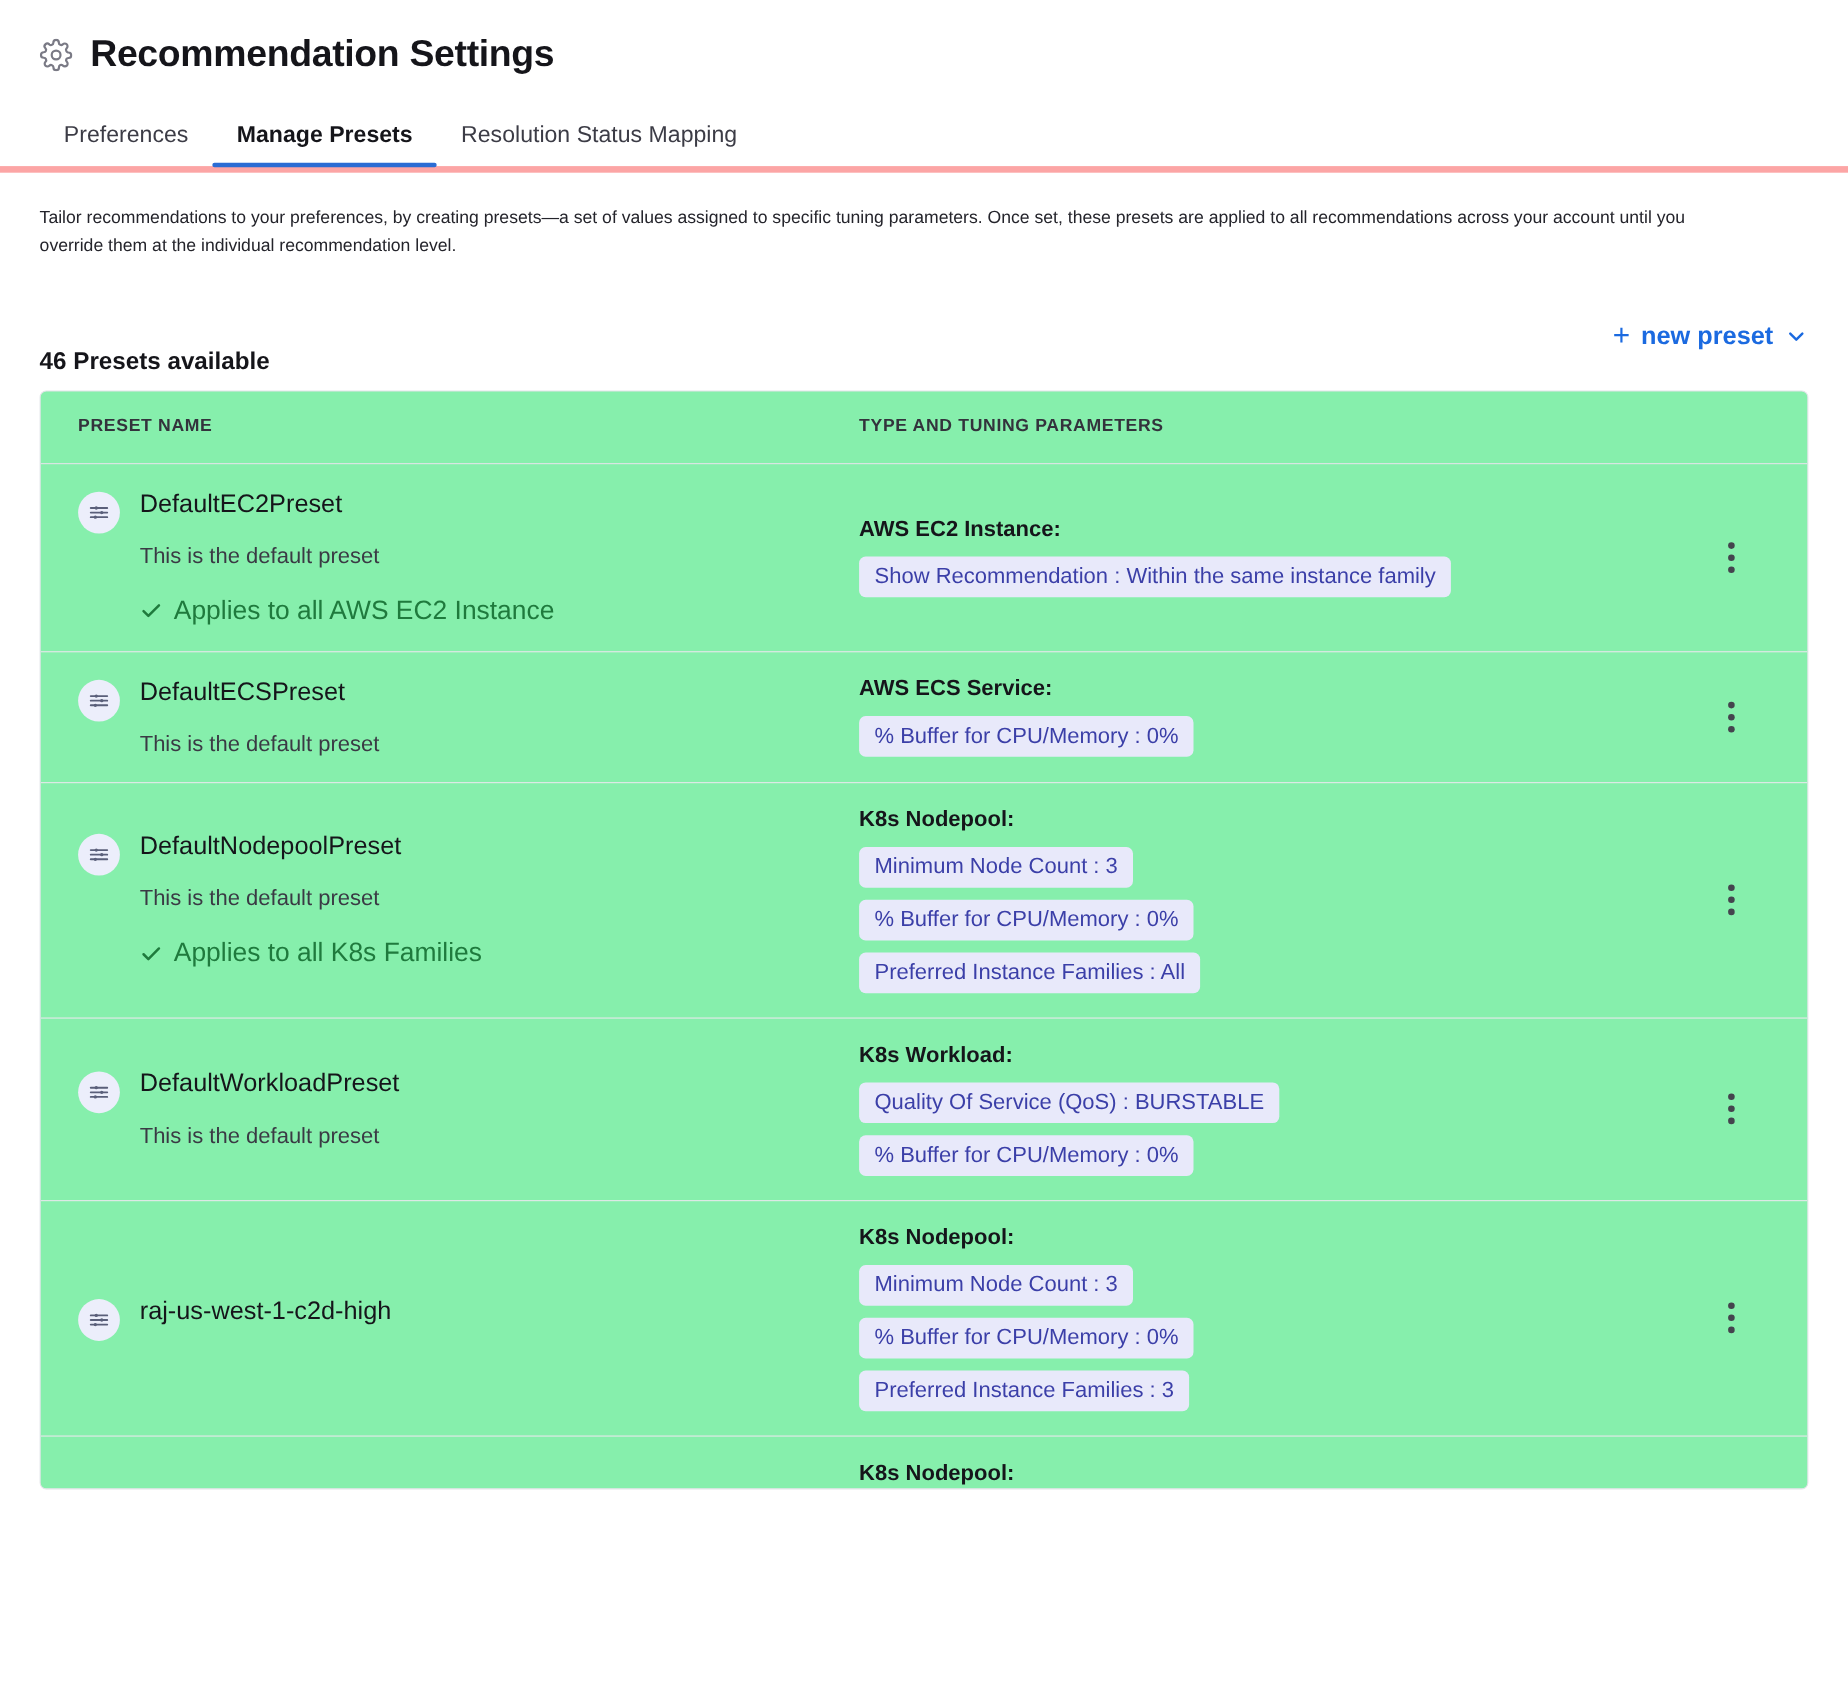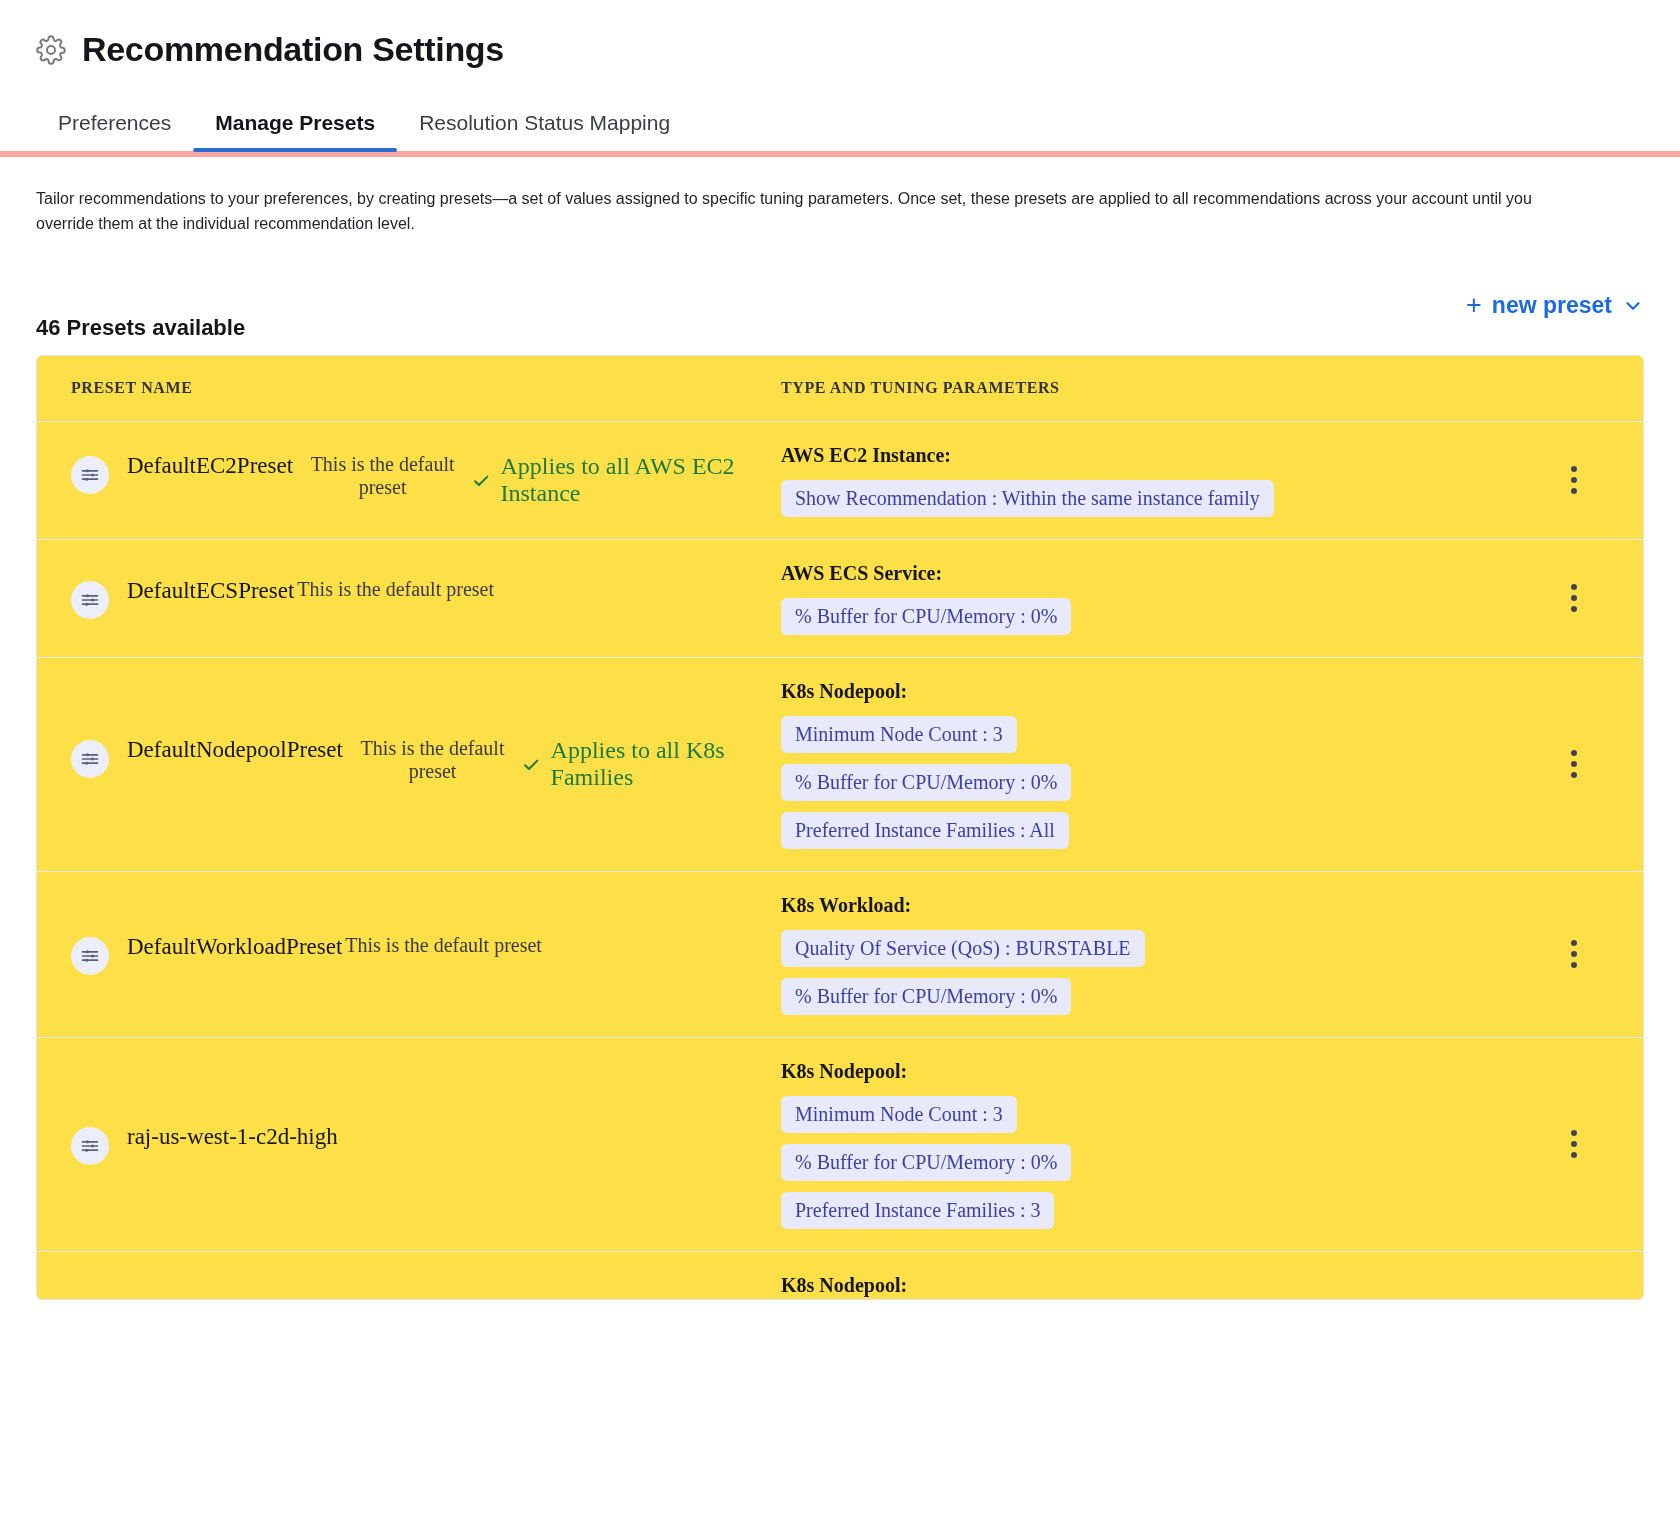--- a/index.html
+++ b/index.html
@@ -110,22 +110,21 @@
     width: 22px; height: 22px;
     display: inline-block;
   }
 
   
   .table {
     margin: 0 36px;
     border: 1px solid #e2e4e8;
     border-radius: 6px;
     overflow: hidden;
-    background: #fde047;
-    font-family: Liberation Serif, serif;
+    background: #86efac;
   }
   .table-head {
     display: flex;
     align-items: center;
     height: 66px;
     border-bottom: 1px solid #e2e4e8;
     padding: 0 34px;
   }
   .th {
     font-size: 16px;
@@ -156,29 +155,28 @@
     width: 38px; height: 38px;
     border-radius: 50%;
     background: #eceefb;
     display: flex;
     align-items: center;
     justify-content: center;
     flex: 0 0 auto;
     margin-top: 3px;
   }
   .preset-icon svg { width: 20px; height: 20px; color: #5a5f7a; }
-  .name-block { display: flex; flex-direction: row; gap: 3px; }
+  .name-block { display: flex; flex-direction: column; gap: 24px; }
   .preset-name {
     font-size: 23px;
     color: #15151a;
   }
   .preset-sub {
     font-size: 20px;
     color: #3a3a44;
-    text-align: center;
   }
   .applies {
     display: flex;
     align-items: center;
     gap: 10px;
     color: #1f7a3d;
     font-size: 24px;
   }
   .check {
     width: 21px; height: 21px;

